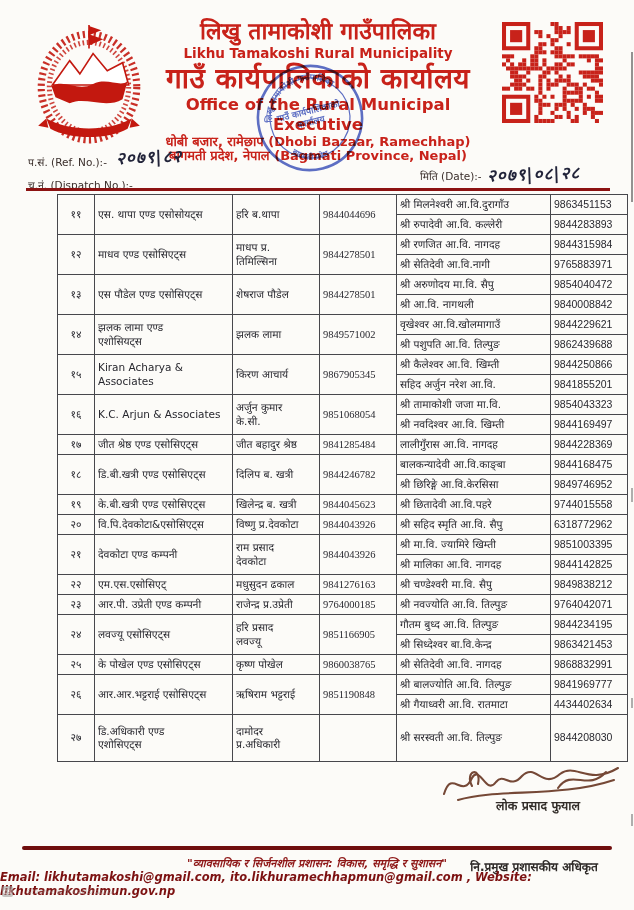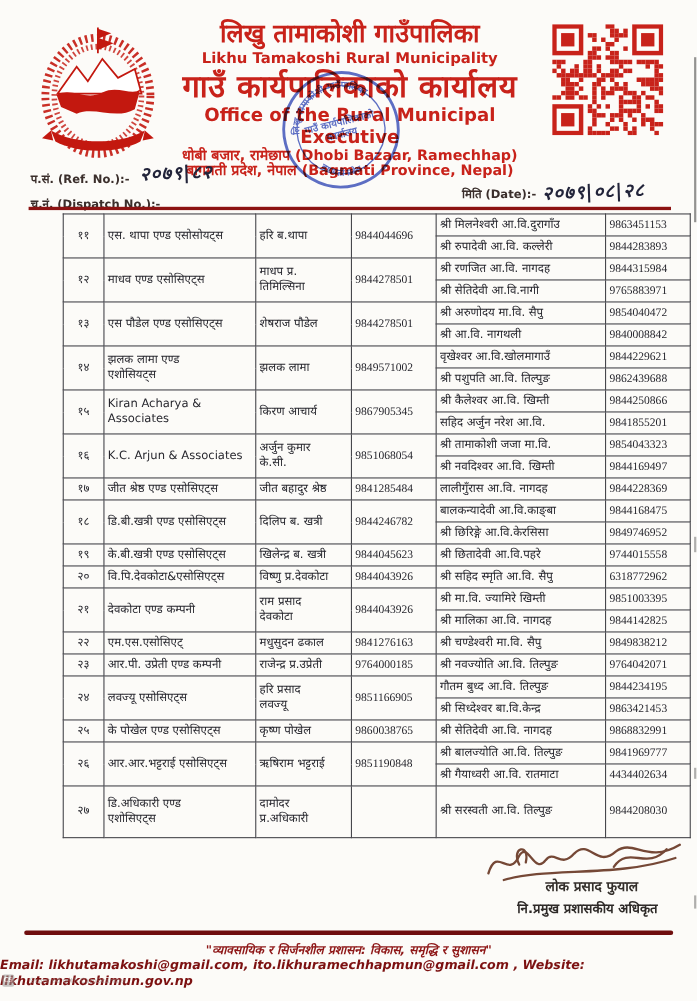--- a/index.html
+++ b/index.html
@@ -8,45 +8,45 @@
   
   .emblem{position:absolute;left:36px;top:20px;width:106px;height:126px;}
   .head-block{position:absolute;left:140px;top:18px;width:356px;text-align:center;color:#c8221a;}
   .t-np{font-size:23px;font-weight:bold;line-height:27px;}
   .t-en{font-size:13.5px;font-weight:bold;line-height:17px;}
   .o-np{font-size:28px;font-weight:bold;line-height:33px;letter-spacing:.5px;}
   .o-en{font-size:16.5px;font-weight:bold;line-height:20px;}
   .addr{font-size:13px;font-weight:bold;line-height:14px;}
   .qr{position:absolute;left:502px;top:22px;width:101px;height:101px;}
   .stamp{position:absolute;left:254px;top:62px;width:112px;height:112px;opacity:.82;mix-blend-mode:multiply;}
-  .meta-label{font-size:10.5px;font-weight:bold;color:#3a2e2b;}
+  .meta-label{font-size:10.5px;font-weight:normal;color:#3a2e2b;}
   .hand{font-size:17px;font-weight:bold;color:#22243a;display:inline-block;transform:rotate(-2deg);
         letter-spacing:1px;font-style:italic;}
   .ref-row{position:absolute;left:28px;top:148px;}
   .ref-row .hand{position:relative;top:-3px;margin-left:4px;}
   .disp-row{position:absolute;left:28px;top:174px;}
   .date-row{position:absolute;left:420px;top:162px;}
   .head-rule{position:absolute;left:26px;top:188px;width:584px;height:3px;background:#8c1212;}
   
   table.reg{position:absolute;left:57px;top:194px;width:528px;border-collapse:collapse;table-layout:fixed;}
   table.reg td{border:1px solid #47474c;font-size:10.5px;color:#27272e;padding:0 3px;
                white-space:pre;overflow:hidden;line-height:1.25;vertical-align:middle;}
   table.reg tr{height:20px;}
   table.reg tr:last-child{height:47px;}
   td.sn{width:30px;text-align:center;font-size:12px;}
   td.firm{width:131px;}
   td.person{width:80px;}
   td.phone{width:70px;font-family:"Liberation Serif","DejaVu Serif",serif;font-size:11.5px;padding-left:6px;}
   td.school{width:147px;}
-  td.sphone{width:70px;font-family:Liberation Serif, serif;font-size:11.5px;padding-left:6px;}
+  td.sphone{width:70px;font-family:Liberation Sans, sans-serif;font-size:11.5px;padding-left:6px;}
   
   .sig-scribble{position:absolute;left:438px;top:758px;width:188px;height:52px;}
   .sig-name{position:absolute;left:448px;top:797px;width:180px;text-align:center;
             font-size:12.5px;color:#332e2a;font-weight:bold;}
-  .sig-title{position:absolute;left:436px;top:817px;width:196px;text-align:center;
+  .sig-title{position:absolute;left:436px;top:858px;width:196px;text-align:center;
              font-size:12px;color:#2e2a28;font-weight:bold;}
   
   .foot-rule{position:absolute;left:22px;top:846px;width:590px;height:4px;background:#6f0e0e;border-radius:3px;}
   .slogan{position:absolute;left:0;top:855px;width:100%;text-align:center;font-size:11px;
           font-weight:bold;font-style:italic;color:#8e1717;}
   .contact{position:absolute;left:0;top:870px;width:100%;text-align:left;font-size:11.5px;
            font-weight:bold;font-style:italic;color:#7c1111;}
   .camscan{position:absolute;left:2px;top:886px;display:flex;align-items:center;gap:14px;opacity:.55;}
   .camscan .cs-box{width:11px;height:11px;background:#9a9a98;border-radius:2px;color:#fff;
                    font-size:6px;line-height:11px;text-align:center;font-weight:bold;}

